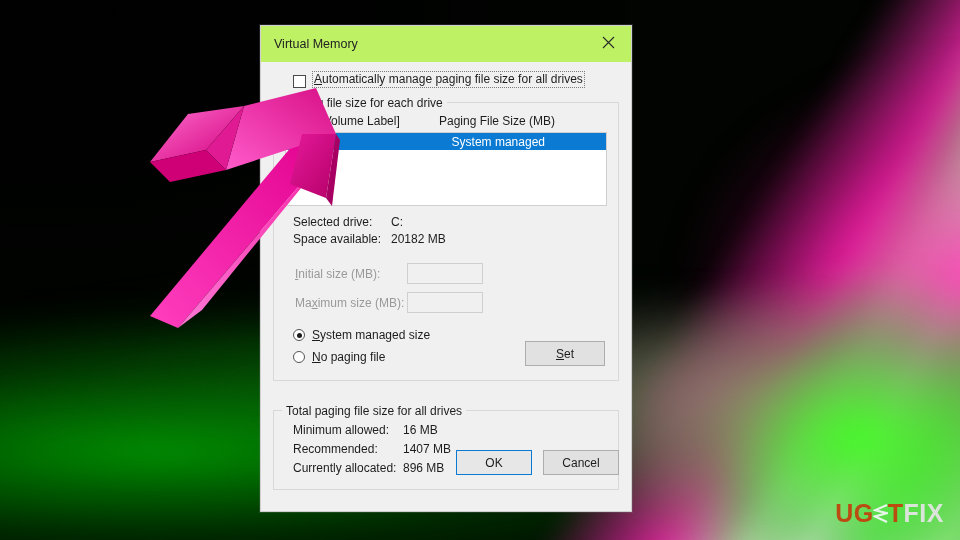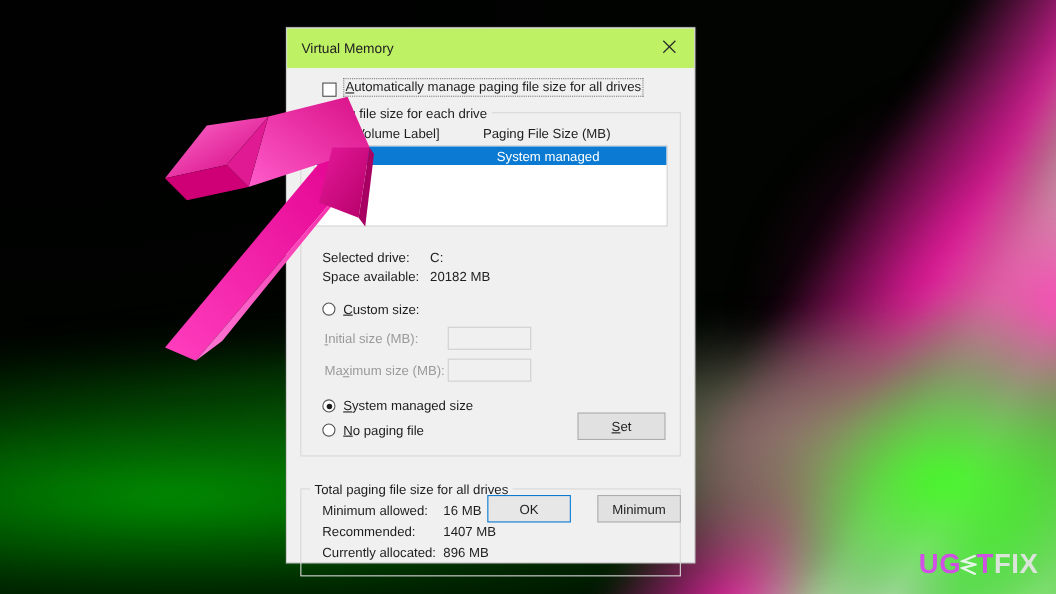--- a/index.html
+++ b/index.html
@@ -86,21 +86,21 @@
     right: 16px;
     bottom: 14px;
     font-size: 25px;
     font-weight: bold;
     letter-spacing: 0.5px;
     line-height: 1;
     display: flex;
     align-items: center;
     opacity: 0.93;
   }
-  .wm-uge { color: #d946ef; }
+  .wm-uge { color: #c2410c; }
   .wm-fix { color: #e5e5e5; }
   .wm-chev {
     display: inline-block;
     width: 15px;
     height: 19px;
     margin: 0 0px 0 -1px;
     position: relative;
   }
   .wm-chev svg { display: block; }
 
@@ -212,21 +212,21 @@
     color: #fff;
     display: flex;
     align-items: center;
     font-size: 12px;
     cursor: pointer;
   }
   .lr-drive { width: 150px; padding-left: 5px; }
   .lr-size { flex: 1; text-align: right; padding-right: 61px; }
 
   
-  .info-block { margin-top: 20px; padding-left: 8px; }
+  .info-block { margin-top: 8px; padding-left: 8px; }
   .info-line {
     display: flex;
     line-height: 17px;
     font-size: 12px;
   }
   .info-key { width: 98px; }
   .info-val { }
 
   .opt-block { margin-top: 11px; padding-left: 8px; }
   .opt-row {
@@ -300,21 +300,21 @@
     line-height: 19px;
     font-size: 12px;
   }
   .tk { width: 110px; }
 
   .btnbar {
     position: absolute;
     right: 12px;
     bottom: 36px;
     display: flex;
-    gap: 24px;
+    gap: 11px;
   }
   .btn {
     width: 74px;
     height: 23px;
     font-size: 12px;
     display: flex;
     align-items: center;
     justify-content: center;
     background: #e1e1e1;
     border: 1px solid #adadad;
@@ -404,24 +404,20 @@
             <span class="info-val">C:</span>
           </div>
           <div class="info-line">
             <span class="info-key">Space available:</span>
             <span class="info-val">20182 MB</span>
           </div>
         </div>
 
         <div class="opt-block">
 
-          <div class="opt-row">
-            <span class="radio"></span>
-            <span class="opt-label"><u>C</u><span>ustom size:</span></span>
-          </div>
 
           <div class="field-row">
             <span class="field-label"><u>I</u><span>nitial size (MB):</span></span>
             <span class="field-input"></span>
           </div>
 
           <div class="field-row">
             <span class="field-label"><span>Ma</span><u>x</u><span>imum size (MB):</span></span>
             <span class="field-input"></span>
           </div>
@@ -457,21 +453,21 @@
           </div>
           <div class="total-line">
             <span class="tk">Currently allocated:</span>
             <span>896 MB</span>
           </div>
         </div>
       </div>
 
       <div class="btnbar">
         <div class="btn default">OK</div>
-        <div class="btn">Minimum</div>
+        <div class="btn">Cancel</div>
       </div>
 
     </div>
   </div>
 
   <div class="arrow">
     <svg width="220" height="250" viewBox="0 0 220 250">
       <defs>
         <linearGradient id="gShaftL" x1="0" y1="1" x2="1" y2="0">
           <stop offset="0" stop-color="#ff3fbe"></stop>

